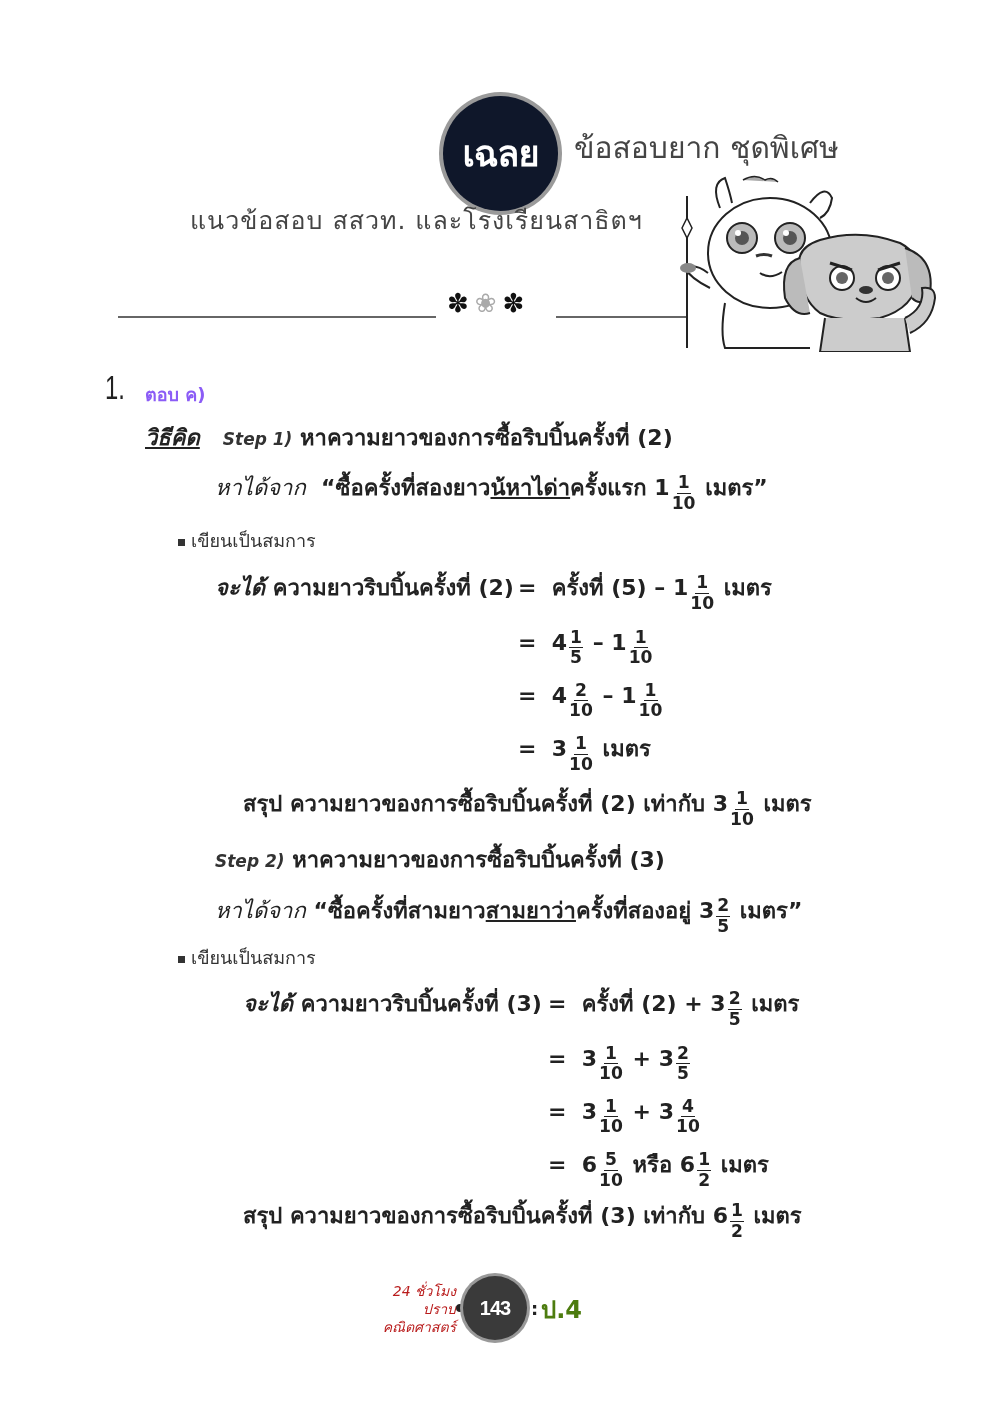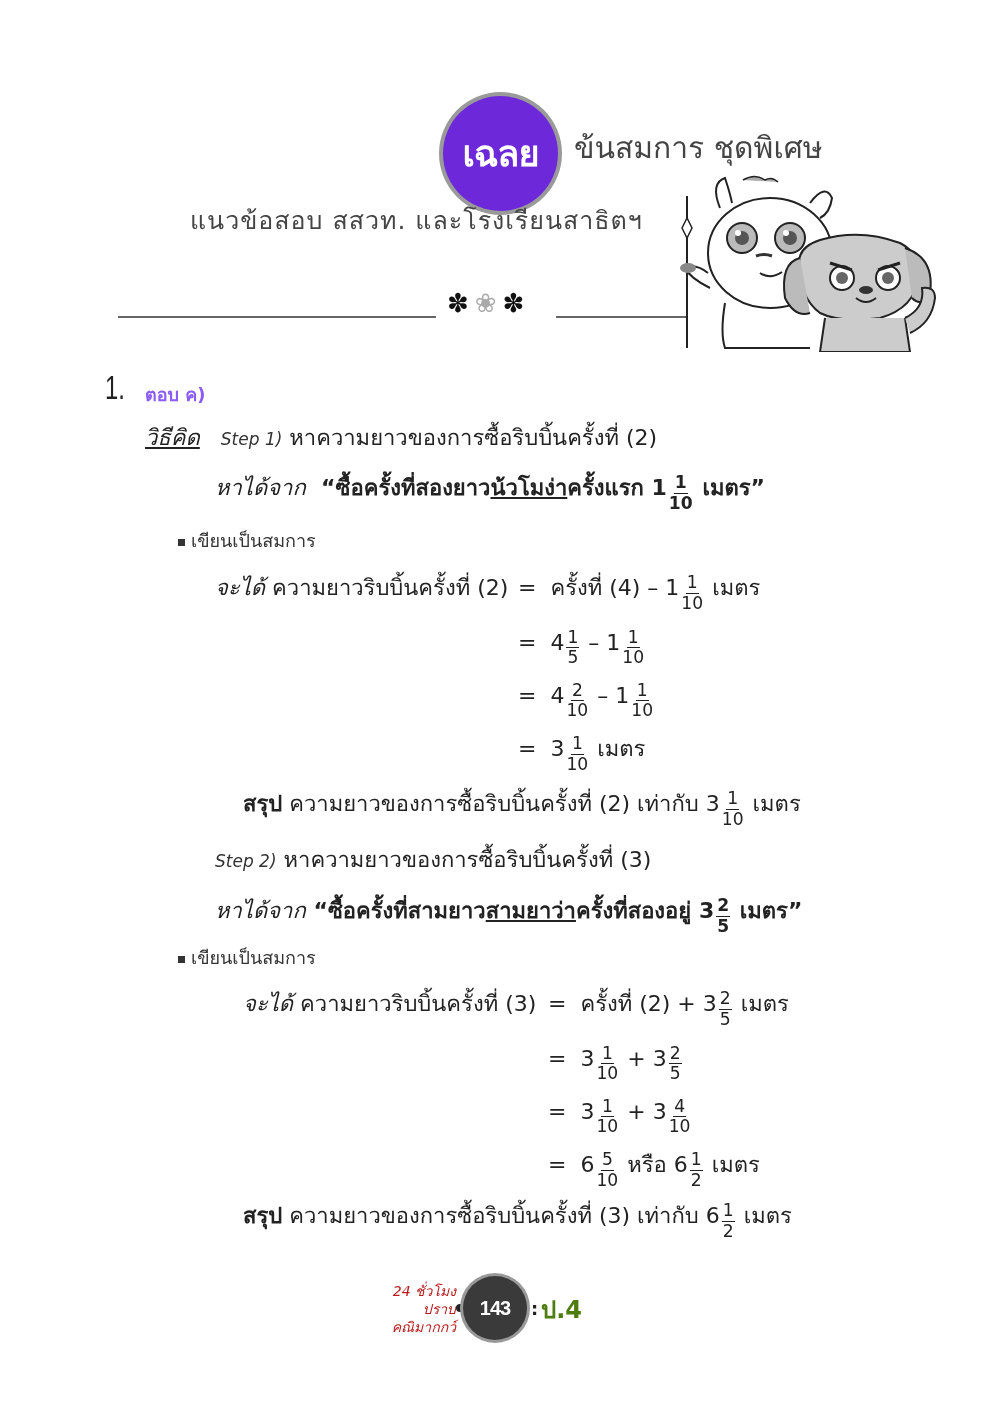--- a/index.html
+++ b/index.html
@@ -1,35 +1,35 @@
 <!DOCTYPE html>
 <html><head>
 <meta charset="utf-8">
 <style>
   html, body { margin:0; padding:0; background:#ffffff; }
   body { width:992px; height:1403px; position:relative; overflow:hidden; font-family:"DejaVu Sans", sans-serif; color:#222; }
   .abs { position:absolute; }
 
   
-  .answer-badge { left:443px; top:96px; width:115px; height:115px; border-radius:50%; background:#6d28d9; box-shadow:0 0 0 4px #9a9a9a; display:flex; align-items:center; justify-content:center; }
+  .answer-badge { left:443px; top:96px; width:115px; height:115px; border-radius:50%; background:#0f172a; box-shadow:0 0 0 4px #9a9a9a; display:flex; align-items:center; justify-content:center; }
   .answer-badge span { color:#fff; font-weight:bold; font-size:36px; letter-spacing:-1px; font-family:"DejaVu Sans", sans-serif; }
   .header-title { left:574px; top:124px; font-size:30px; color:#444; white-space:nowrap; font-family:"DejaVu Sans", sans-serif; }
   .header-sub { left:190px; top:200px; font-size:25px; color:#444; white-space:nowrap; letter-spacing:1px; font-family:"DejaVu Sans", sans-serif; }
 
   .rule { height:2px; background:#666; }
   .ornament { left:447px; top:288px; font-size:26px; white-space:nowrap; letter-spacing:6px; }
   .ornament .o1 { color:#111; }
   .ornament .o2 { color:#aaa; }
 
   .mascots { left:660px; top:168px; width:280px; height:184px; }
 
   
   .qnum { left:105px; top:368px; font-size:34px; font-family:"Liberation Sans Narrow","Liberation Sans", sans-serif; color:#222; transform:scaleX(0.7); transform-origin:left; }
   .qans { left:145px; top:380px; font-size:18px; font-weight:bold; color:#8b5cf6; }
-  .line { position:absolute; font-size:22px; white-space:nowrap; color:#222; font-family:"DejaVu Sans", sans-serif; }
+  .line { position:absolute; font-size:22px; white-space:nowrap; color:#222; font-family:"DejaVu Sans", sans-serif;font-weight:bold; }
   .line.bold { font-weight:bold; }
   .ital { font-style:italic; }
   .u { text-decoration:underline; }
   .step { font-style:italic; font-family:"DejaVu Sans", sans-serif; font-size:17px; color:#333; }
   .bullet-head { position:absolute; font-size:18px; font-weight:normal; color:#333; white-space:nowrap; }
   .bullet-sq { display:inline-block; width:7px; height:7px; background:#333; margin-right:6px; vertical-align:middle; }
 
   .frac { display:inline-flex; flex-direction:column; align-items:center; vertical-align:middle; font-size:0.78em; line-height:1; margin:0 2px; position:relative; top:4px; }
   .frac .num { padding:0 1px 1px 1px; border-bottom:1.5px solid #222; }
   .frac .den { padding-top:1px; }
@@ -40,21 +40,21 @@
   .page-circle span { color:#fff; font-size:20px; font-weight:bold; font-family:"Liberation Sans", sans-serif; letter-spacing:-1px; }
   .dot { width:8px; height:8px; border-radius:50%; background:#222; }
   .grade { left:541px; top:1290px; font-size:24px; font-weight:bold; color:#4d7c0f; }
 </style>
 </head>
 <body>
 
 <div class="abs answer-badge">
   <span>เฉลย</span>
 </div>
-<div class="abs header-title">ข้นสมการ ชุดพิเศษ</div>
+<div class="abs header-title">ข้อสอบยาก ชุดพิเศษ</div>
 <div class="abs header-sub">แนวข้อสอบ สสวท. และโรงเรียนสาธิตฯ</div>
 
 <div class="abs rule" style="left:118px; top:316px; width:318px;"></div>
 <div class="abs ornament">
   <span class="o1">✽</span><span class="o2">❀</span><span class="o1">✽</span>
 </div>
 <div class="abs rule" style="left:556px; top:316px; width:132px;"></div>
 
 <svg class="abs mascots" viewBox="0 0 280 184">
   <line x1="27" y1="28" x2="27" y2="180" stroke="#222" stroke-width="2"></line>
@@ -95,37 +95,37 @@
 <div class="abs qans">ตอบ ค)</div>
 
 <div class="line" style="left:145px; top:420px;">
   <span class="ital u">วิธีคิด</span>
   &nbsp;&nbsp;<span class="step">Step 1)</span>
   <span>หาความยาวของการซื้อริบบิ้นครั้งที่ (2)</span>
 </div>
 
 <div class="line bold" style="left:215px; top:470px;">
   <span class="ital" style="font-weight:normal;">หาได้จาก</span>&nbsp;
-  <span>“ซื้อครั้งที่สองยาว</span><span class="u">น้วโมง่า</span><span>ครั้งแรก 1</span><span class="frac">
+  <span>“ซื้อครั้งที่สองยาว</span><span class="u">น้หาได่า</span><span>ครั้งแรก 1</span><span class="frac">
       <span class="num">1</span>
       <span class="den">10</span>
     </span><span> เมตร”</span>
 </div>
 
 <div class="bullet-head" style="left:178px; top:526px;">
   <span class="bullet-sq"></span><span>เขียนเป็นสมการ</span>
 </div>
 
 <div class="line" style="left:215px; top:570px;">
   <span class="ital">จะได้</span>
   <span>ความยาวริบบิ้นครั้งที่ (2)</span>
 </div>
 
 <div class="line" style="left:518px; top:570px;">
-  <span>=</span>&nbsp;&nbsp;<span>ครั้งที่ (4) – 1</span><span class="frac">
+  <span>=</span>&nbsp;&nbsp;<span>ครั้งที่ (5) – 1</span><span class="frac">
       <span class="num">1</span>
       <span class="den">10</span>
     </span><span> เมตร</span>
 </div>
 <div class="line" style="left:518px; top:625px;">
   <span>=</span>&nbsp;&nbsp;<span>4</span><span class="frac">
       <span class="num">1</span>
       <span class="den">5</span>
     </span><span> – 1</span><span class="frac">
       <span class="num">1</span>
@@ -216,20 +216,20 @@
   <b>สรุป</b>
   <span>ความยาวของการซื้อริบบิ้นครั้งที่ (3) เท่ากับ 6</span><span class="frac">
       <span class="num">1</span>
       <span class="den">2</span>
     </span><span> เมตร</span>
 </div>
 
 <div class="abs footer-side">
   <div>24 ชั่วโมง</div>
   <div>ปราบ</div>
-  <div>คณิมากกว์</div>
+  <div>คณิตศาสตร์</div>
 </div>
 <div class="abs dot" style="left:456px; top:1304px;"></div>
 <div class="abs page-circle">
   <span>143</span>
 </div>
 <div class="abs" style="left:531px; top:1298px; font-size:18px; font-weight:bold; color:#222;">:</div>
 <div class="abs grade">ป.4</div>
 
 </body></html>

